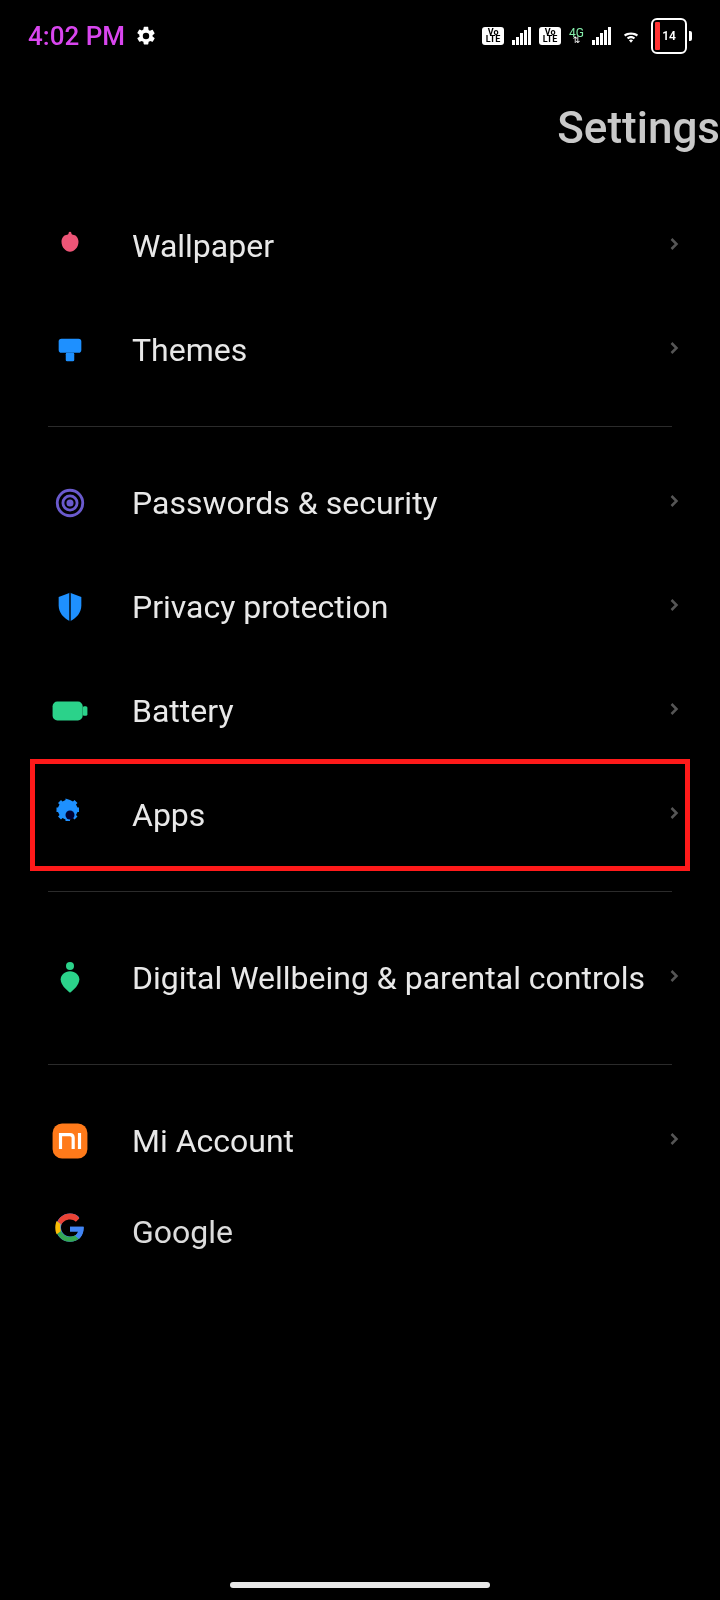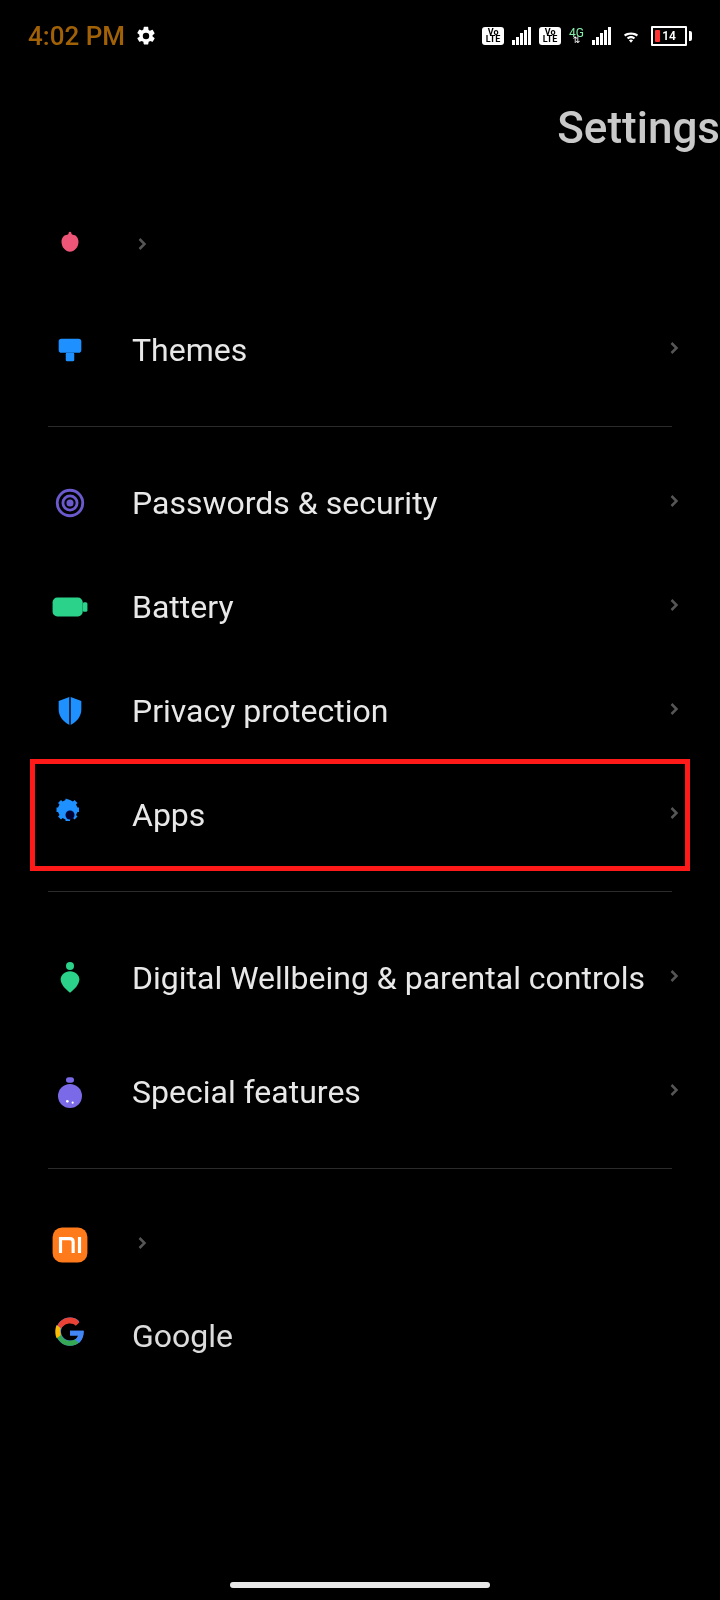--- a/index.html
+++ b/index.html
@@ -20,21 +20,21 @@
     padding: 0 28px 0 28px;
   }
   .status-left {
     display: flex;
     align-items: center;
     gap: 10px;
   }
   .status-time {
     font-size: 26px;
     font-weight: 500;
-    color: #a16207;
+    color: #d946ef;
   }
   .status-right {
     display: flex;
     align-items: center;
     gap: 8px;
   }
   .sb-icon { display:inline-flex; align-items:center; justify-content:center; }
 
   .title-wrap {
     text-align: right;
@@ -128,21 +128,21 @@
   .sig-bars span:nth-child(3){height:12px;}
   .sig-bars span:nth-child(4){height:15px;}
   .sig-bars span:nth-child(5){height:18px;}
   .net-label { font-size:12px; color:#86efac; line-height:10px; margin-bottom:-4px; }
   .net-stack { display:flex; flex-direction:column; align-items:center; gap:1px;}
   .wifi-ic svg{display:block;}
   .batt {
     display:flex; align-items:center; gap:2px;
   }
   .batt-body{
-    width:36px;height:20px;border:2px solid #fff;border-radius:1px;position:relative;
+    width:36px;height:36px;border:2px solid #fff;border-radius:6px;position:relative;
     display:flex;align-items:center;justify-content:center;
   }
   .batt-fill{
     position:absolute;left:2px;top:2px;bottom:2px;width:5px;background:#ff3333;border-radius:1px;
   }
   .batt-num{font-size:12px;color:#fff;font-weight:600;position:relative;z-index:1;}
   .batt-tip{width:3px;height:10px;background:#fff;border-radius:0 2px 2px 0;}
 </style>
 </head>
 <body>
@@ -197,20 +197,21 @@
 </div>
 
 <div class="list">
 
   <div class="row">
     <span class="icon-slot">
       <svg width="34" height="34" viewBox="0 0 24 24" fill="#ee5577">
           <path d="M12 2c1 0 1 1 1 1 0 .5.4 1 1 1 2 0 4 2 4 5 0 4-3 7-6 7s-6-3-6-7c0-3 2-5 4-5 .6 0 1-.5 1-1 0 0 0-1 1-1z"></path>
         </svg>
     </span>
+    <span class="label">Wallpaper</span>
     <span class="chev"><svg width="20" height="20" viewBox="0 0 24 24" fill="none" stroke="#555" stroke-width="3">
           <path d="M9 6l6 6-6 6"></path>
         </svg></span>
   </div>
 
   <div class="row">
     <span class="icon-slot">
       <svg width="34" height="34" viewBox="0 0 24 24" fill="#1e90ff">
           <rect x="4" y="4" width="16" height="10" rx="2"></rect>
           <rect x="9" y="14" width="6" height="6" rx="1"></rect>
@@ -233,44 +234,44 @@
         </svg>
     </span>
     <span class="label">Passwords &amp; security</span>
     <span class="chev"><svg width="20" height="20" viewBox="0 0 24 24" fill="none" stroke="#555" stroke-width="3">
           <path d="M9 6l6 6-6 6"></path>
         </svg></span>
   </div>
 
   <div class="row">
     <span class="icon-slot">
+      <svg width="34" height="34" viewBox="0 0 24 24" fill="#1e90ff">
+          <path d="M12 2l8 3v6c0 5-3.5 9-8 11-4.5-2-8-6-8-11V5l8-3z"></path>
+          <path d="M12 2v20" stroke="#000" stroke-width="1"></path>
+        </svg>
+    </span>
+    <span class="label">Privacy protection</span>
+    <span class="chev"><svg width="20" height="20" viewBox="0 0 24 24" fill="none" stroke="#555" stroke-width="3">
+          <path d="M9 6l6 6-6 6"></path>
+        </svg></span>
+  </div>
+
+  <div class="row">
+    <span class="icon-slot">
       <svg width="38" height="26" viewBox="0 0 24 14">
           <rect x="1" y="1" width="19" height="12" rx="3" fill="#2bd28a"></rect>
           <rect x="20" y="4" width="3" height="6" rx="1" fill="#2bd28a"></rect>
         </svg>
     </span>
     <span class="label">Battery</span>
     <span class="chev"><svg width="20" height="20" viewBox="0 0 24 24" fill="none" stroke="#555" stroke-width="3">
           <path d="M9 6l6 6-6 6"></path>
         </svg></span>
   </div>
 
-  <div class="row">
-    <span class="icon-slot">
-      <svg width="34" height="34" viewBox="0 0 24 24" fill="#1e90ff">
-          <path d="M12 2l8 3v6c0 5-3.5 9-8 11-4.5-2-8-6-8-11V5l8-3z"></path>
-          <path d="M12 2v20" stroke="#000" stroke-width="1"></path>
-        </svg>
-    </span>
-    <span class="label">Privacy protection</span>
-    <span class="chev"><svg width="20" height="20" viewBox="0 0 24 24" fill="none" stroke="#555" stroke-width="3">
-          <path d="M9 6l6 6-6 6"></path>
-        </svg></span>
-  </div>
-
   <div class="row" style="position:relative;justify-content:space-between;">
     <div class="highlight-box"></div>
     <span class="icon-slot">
       <svg width="36" height="36" viewBox="0 0 24 24" fill="#1e90ff">
           <path d="M12 2l2 1 1-1 2 2-1 1 1 2 1 0 0 3-1 0-1 2 1 1-2 2-1-1-2 1 0 1-3 0 0-1-2-1-1 1-2-2 1-1-1-2-1 0 0-3 1 0 1-2-1-1 2-2 1 1 2-1 0-1z"></path>
           <circle cx="12" cy="12" r="3" fill="#003"></circle>
         </svg>
     </span>
     <span class="label">Apps</span>
     <span class="chev"><svg width="20" height="20" viewBox="0 0 24 24" fill="none" stroke="#555" stroke-width="3">
@@ -287,44 +288,31 @@
           <circle cx="12" cy="4" r="3"></circle>
           <path d="M12 8c-4 0-7 3-7 6 0 4 4 8 7 10 3-2 7-6 7-10 0-3-3-6-7-6z"></path>
         </svg>
     </span>
     <span class="label">Digital Wellbeing &amp; parental controls</span>
     <span class="chev"><svg width="20" height="20" viewBox="0 0 24 24" fill="none" stroke="#555" stroke-width="3">
           <path d="M9 6l6 6-6 6"></path>
         </svg></span>
   </div>
 
-  <div class="row">
-    <span class="icon-slot">
-      <svg width="32" height="36" viewBox="0 0 24 26" fill="#7a6ae8">
-          <rect x="9" y="2" width="6" height="4" rx="2"></rect>
-          <circle cx="12" cy="16" r="9"></circle>
-          <circle cx="10" cy="20" r="1" fill="#fff"></circle>
-          <circle cx="14" cy="21" r="0.8" fill="#fff"></circle>
-        </svg>
-    </span>
-    <span class="label">Special features</span>
-    <span class="chev"><svg width="20" height="20" viewBox="0 0 24 24" fill="none" stroke="#555" stroke-width="3">
-          <path d="M9 6l6 6-6 6"></path>
-        </svg></span>
-  </div>
 
   <div class="divider"></div>
 
   <div class="row">
     <span class="icon-slot">
       <svg width="38" height="38" viewBox="0 0 24 24">
           <rect x="1" y="1" width="22" height="22" rx="6" fill="#ff7a1a"></rect>
           <path d="M5 7h7c2 0 3 1 3 3v7h-2V10c0-.5-.5-1-1-1H7v8H5V7zm12 0h2v10h-2V7z" fill="#fff"></path>
         </svg>
     </span>
+    <span class="label">Mi Account</span>
     <span class="chev"><svg width="20" height="20" viewBox="0 0 24 24" fill="none" stroke="#555" stroke-width="3">
           <path d="M9 6l6 6-6 6"></path>
         </svg></span>
   </div>
 
   <div class="row" style="height:60px;overflow:hidden;align-items:center;padding-top:18px;">
     <span class="icon-slot" style="align-items:flex-start;">
       <svg width="36" height="36" viewBox="0 0 24 24">
           <path d="M21.35 11.1H12v3.2h5.4c-.5 2-2.3 3.4-5.4 3.4-3.3 0-6-2.7-6-6s2.7-6 6-6c1.5 0 2.9.6 3.9 1.5l2.3-2.3C16.8 3.3 14.6 2.4 12 2.4 6.8 2.4 2.6 6.6 2.6 11.8S6.8 21.2 12 21.2c5.5 0 9.2-3.9 9.2-9.3 0-.3 0-.5 0-.8z" fill="#4285F4"></path>
           <path d="M3.7 7.6l2.7 2C7.2 7.9 9.4 6.4 12 6.4c1.5 0 2.9.6 3.9 1.5l2.3-2.3C16.8 3.3 14.6 2.4 12 2.4 8.4 2.4 5.3 4.5 3.7 7.6z" fill="#EA4335"></path>

